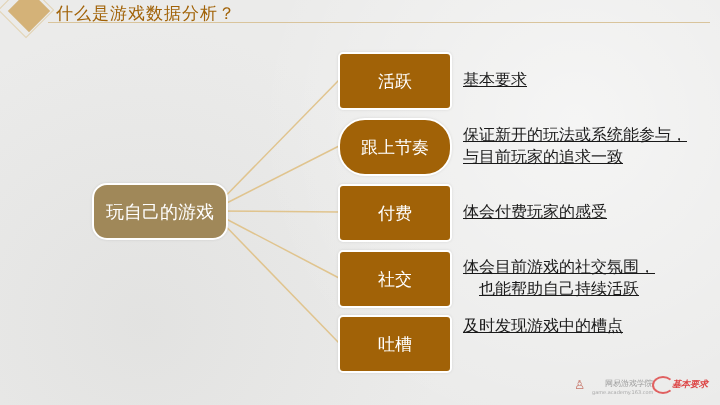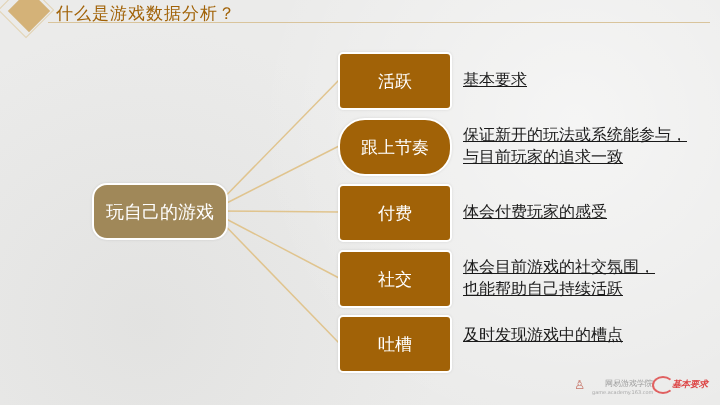--- a/index.html
+++ b/index.html
@@ -93,27 +93,27 @@
 与目前玩家的追求一致</div>
 
 <div class="node" style="top:184px;">
   <span>付费</span>
 </div>
 <div class="desc" style="top:201px;">体会付费玩家的感受</div>
 
 <div class="node" style="top:250px;">
   <span>社交</span>
 </div>
-<div class="desc" style="top:256px;">体会目前游戏的社交氛围，
+<div class="desc" style="top:256px;text-align:center;">体会目前游戏的社交氛围，
 也能帮助自己持续活跃</div>
 
 <div class="node" style="top:315px;">
   <span>吐槽</span>
 </div>
-<div class="desc" style="top:324px;">及时发现游戏中的槽点</div>
+<div class="desc" style="top:315px;">及时发现游戏中的槽点</div>
 
 <div class="footer">
   <div class="f-icon">♙</div>
   <div class="f-name">网易游戏学院</div>
   <div class="f-url">game.academy.163.com</div>
   <div class="f-logo-swirl"></div>
   <div class="f-logo" style="left:102px;">基本要求</div>
 </div>
 
 </body></html>

